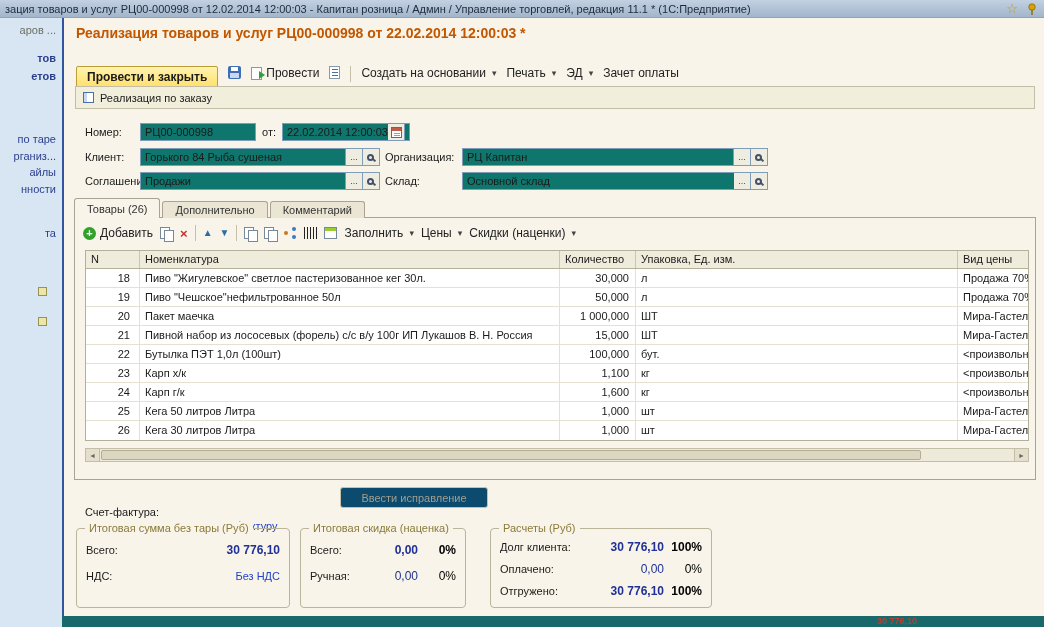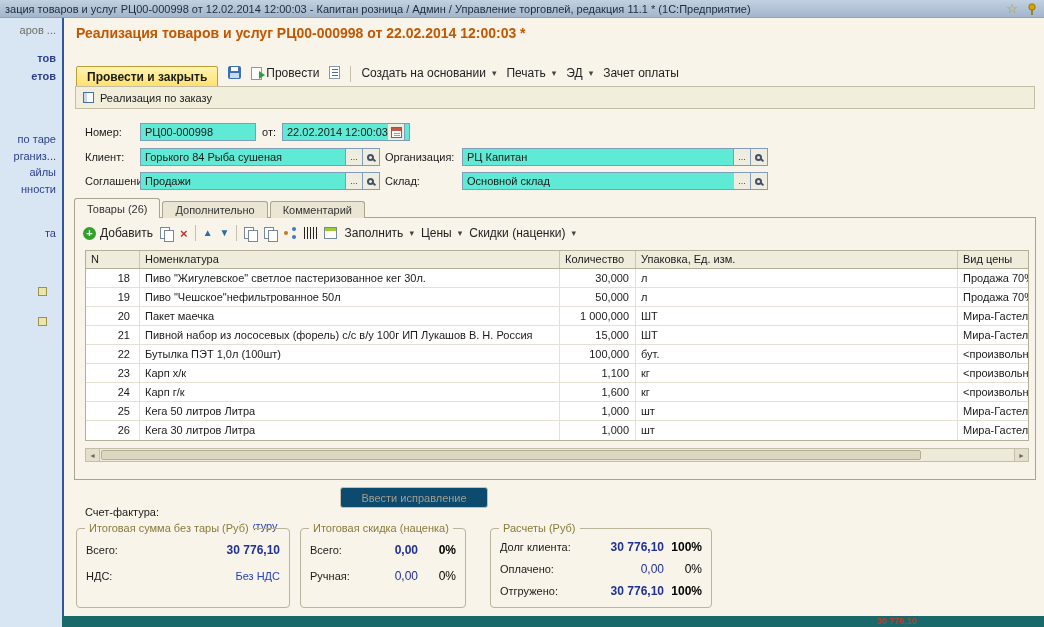--- a/index.html
+++ b/index.html
@@ -68,21 +68,21 @@
   .i-mag { width:7px; height:7px; border:2px solid #44506A; border-radius:50%; position:relative; margin:2px 3px 2px 1px; }
   .i-mag::after { content:""; position:absolute; width:4px; height:2px; background:#44506A; transform:rotate(45deg); right:-4px; bottom:-2px; }
   .i-cal { width:11px; height:11px; border:1px solid #667; background:linear-gradient(#C05A4A 0 3px,#fff 3px); position:relative; }
   .i-cal::after { content:""; position:absolute; left:2px; top:5px; width:6px; height:1px; background:#99A; box-shadow:0 2px 0 #99A; }
 
   
   .banner { position:absolute; left:11px; top:68px; width:960px; height:23px; background:#F2EEDC; border:1px solid #C3BEA6; display:flex; align-items:center; gap:6px; padding:0 7px; color:#1a1a1a; }
 
   
   .f-label { position:absolute; white-space:nowrap; }
-  .inp { position:absolute; height:18px; background:#5eead4; border:1px solid #7F9DB9; padding:0 4px; display:flex; align-items:center; white-space:nowrap; overflow:hidden; }
+  .inp { position:absolute; height:18px; background:#0f766e; border:1px solid #7F9DB9; padding:0 4px; display:flex; align-items:center; white-space:nowrap; overflow:hidden; }
   .sel-btn { position:absolute; height:18px; width:17px; border:1px solid #7F9DB9; border-left:none; background:#EFECE0; display:flex; align-items:center; justify-content:center; font-size:9px; color:#444; line-height:10px; }
   .lab-r1{top:108px;} .lab-r2{top:133px;} .lab-r3{top:157px;}
 
   
   .tabs { position:absolute; left:10px; top:180px; height:20px; display:flex; align-items:flex-end; gap:2px; z-index:3; }
   .tab { border:1px solid #A8A491; border-bottom:none; border-radius:3px 3px 0 0; padding:0 12px; display:flex; align-items:center; color:#333; }
   .tab.active { height:20px; background:#F8F4E9; }
   .tab.inactive { height:17px; background:#EBE6D4; }
 
   

